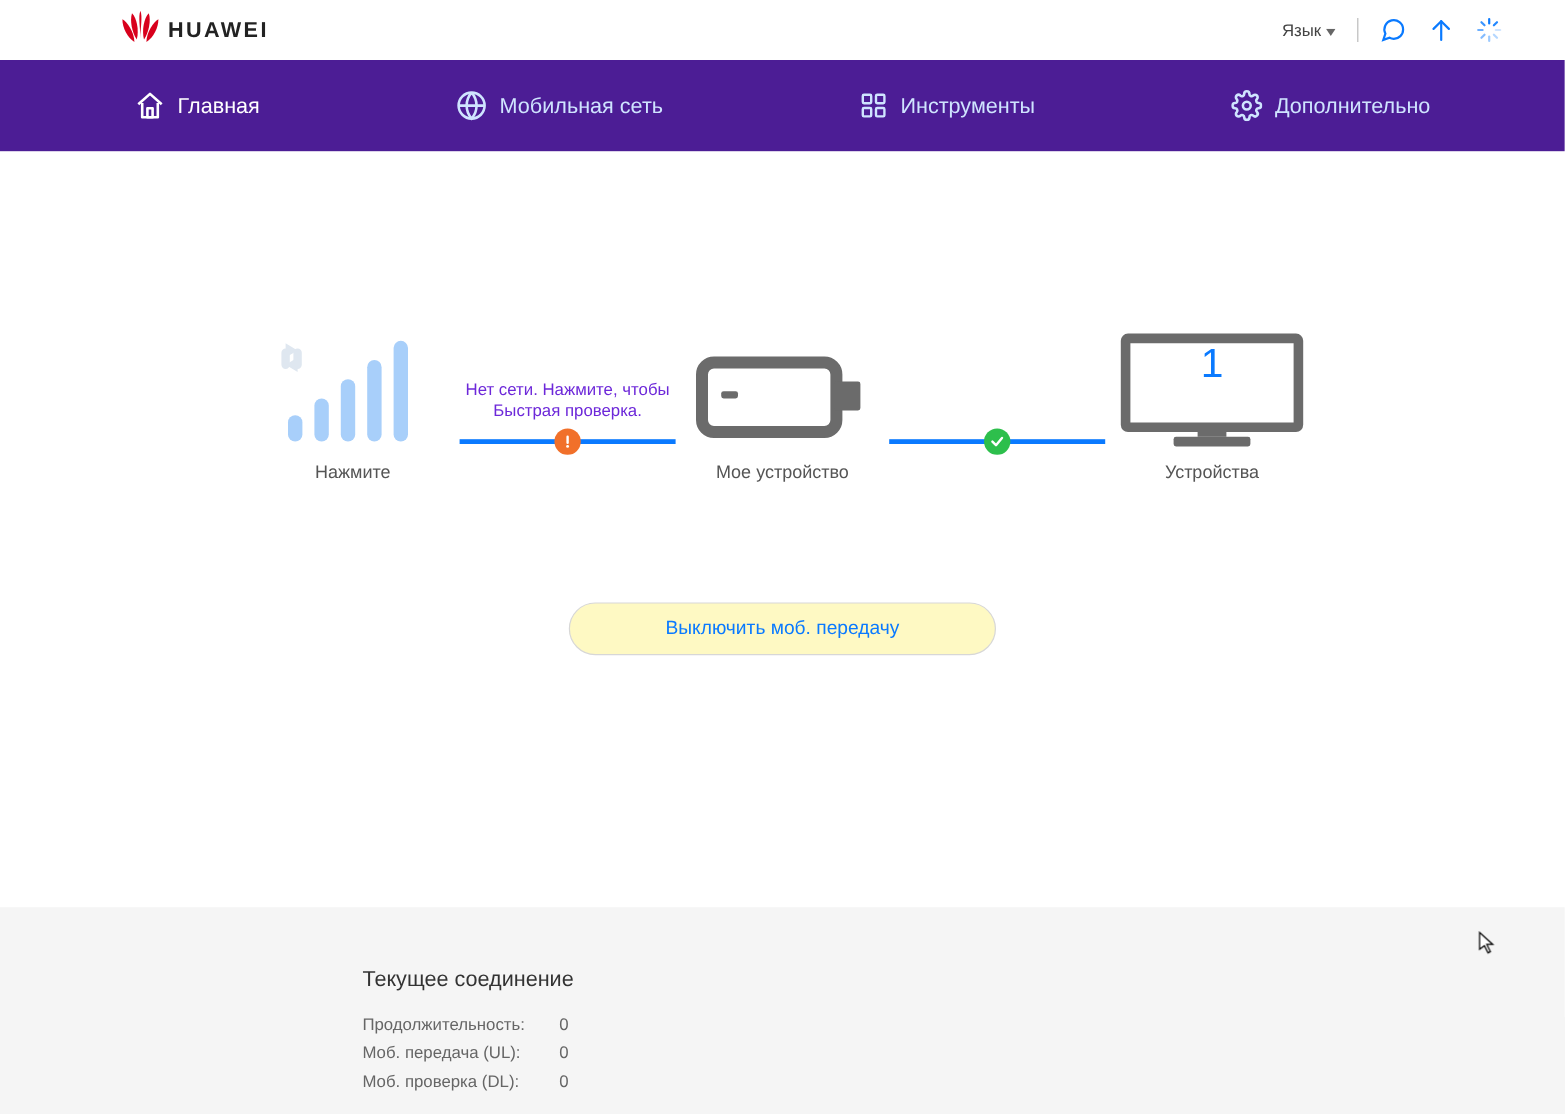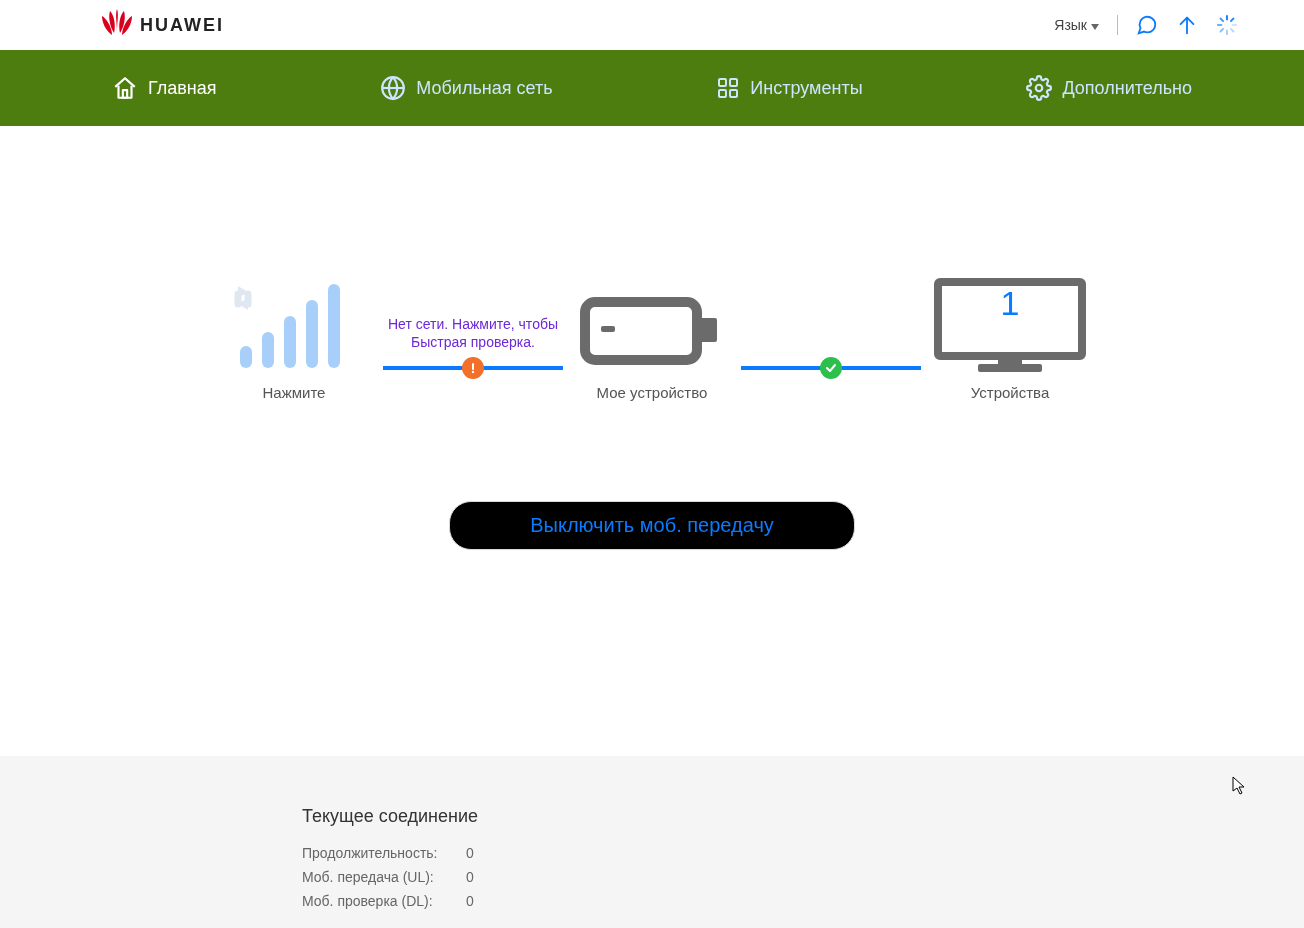--- a/index.html
+++ b/index.html
@@ -1,48 +1,48 @@
 <!DOCTYPE html>
 <html><head>
 <meta charset="utf-8">
 <style>
   * { box-sizing: border-box; margin: 0; padding: 0; }
   body { font-family: Arial, "Helvetica Neue", Helvetica, sans-serif; background: #fff; color: #333; width: 1304px; }
 
   
-  .topbar { height: 50px; display: flex; align-items: center; justify-content: space-between; padding: 0 66px 0 100px; }
+  .topbar { height: 50px; display: flex; align-items: center; justify-content: space-between; padding: 0 52px 0 100px; }
   .brand { display: flex; align-items: center; gap: 6px; }
   .brand-name { font-weight: 600; letter-spacing: 2px; font-size: 18px; color: #222; }
   .top-right { display: flex; align-items: center; gap: 18px; }
   .lang { font-size: 14px; color: #444; display: flex; align-items: center; gap: 4px; cursor: pointer; }
   .vdiv { width: 1px; height: 20px; background: #bbb; }
   .top-icon { color: #0a7aff; display: flex; align-items: center; justify-content: center; cursor: pointer; }
 
   
-  .navbar { background: #4d7c0f; height: 76px; display: flex; align-items: center; justify-content: center; gap: 0; }
+  .navbar { background: #4c1d95; height: 76px; display: flex; align-items: center; justify-content: center; gap: 0; }
   .nav-inner { width: 1100px; display: flex; justify-content: space-between; align-items: center; padding: 0 10px; }
   .nav-item { display: flex; align-items: center; gap: 10px; color: #cfe4ff; font-size: 18px; cursor: pointer; }
   .nav-item.active { color: #fff; }
   .nav-icon { display: inline-flex; }
 
   
   .main { min-height: 520px; padding-top: 150px; }
   .status-row { display: flex; align-items: flex-start; justify-content: center; gap: 0; }
   .status-block { width: 178px; display: flex; flex-direction: column; align-items: center; }
   .status-label { font-size: 15px; color: #555; margin-top: 4px; text-align: center; }
   .connector { width: 180px; display: flex; flex-direction: column; align-items: center; padding-top: 30px; }
   .connector .msg { color: #6d28d9; font-size: 14px; text-align: center; line-height: 18px; margin-bottom: 6px; cursor: pointer; min-height: 54px; display:flex; align-items:center; justify-content:center;}
   .connector-line { position: relative; width: 180px; height: 4px; background: #0a7aff; border-radius: 0; }
   .connector-badge { position: absolute; left: 50%; top: 50%; transform: translate(-50%,-50%); width: 22px; height: 22px; border-radius: 50%; display: flex; align-items: center; justify-content: center; }
   .badge-warn { background: #f1702a; }
   .badge-ok  { background: #2dbf4c; }
   .badge-svg { color: #fff; }
 
   .toggle-row { display: flex; justify-content: center; margin-top: 100px; }
-  .toggle-btn { border: 1px solid #d7d7d7; background: #000000; color: #0a7aff; font-size: 20px; padding: 12px 80px; border-radius: 22px; cursor: pointer; }
+  .toggle-btn { border: 1px solid #d7d7d7; background: #fef9c3; color: #0a7aff; font-size: 16px; padding: 12px 80px; border-radius: 22px; cursor: pointer; }
 
   
   .panel { background: #f5f5f5; margin-top: 110px; padding: 34px 0 40px; min-height: 180px; }
   .panel-inner { width: 700px; margin: 16px auto; }
   .panel-title { font-size: 18px; color: #333; margin-bottom: 18px; }
   .panel-row { display: flex; gap: 14px; font-size: 14px; color: #666; margin-bottom: 8px; }
   .panel-row .k { width: 150px; }
   .panel-row .v { }
 
   .cursor { position: fixed; pointer-events: none; }

